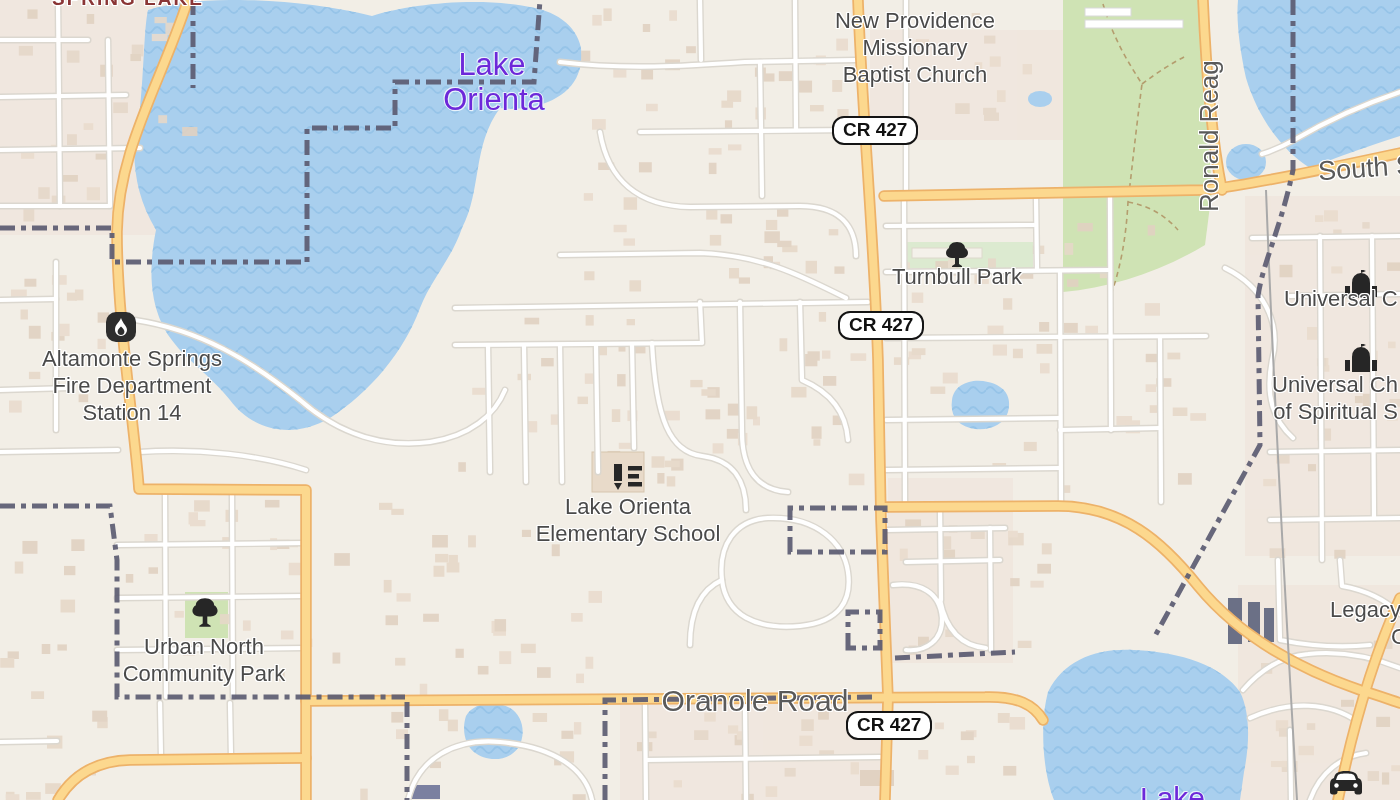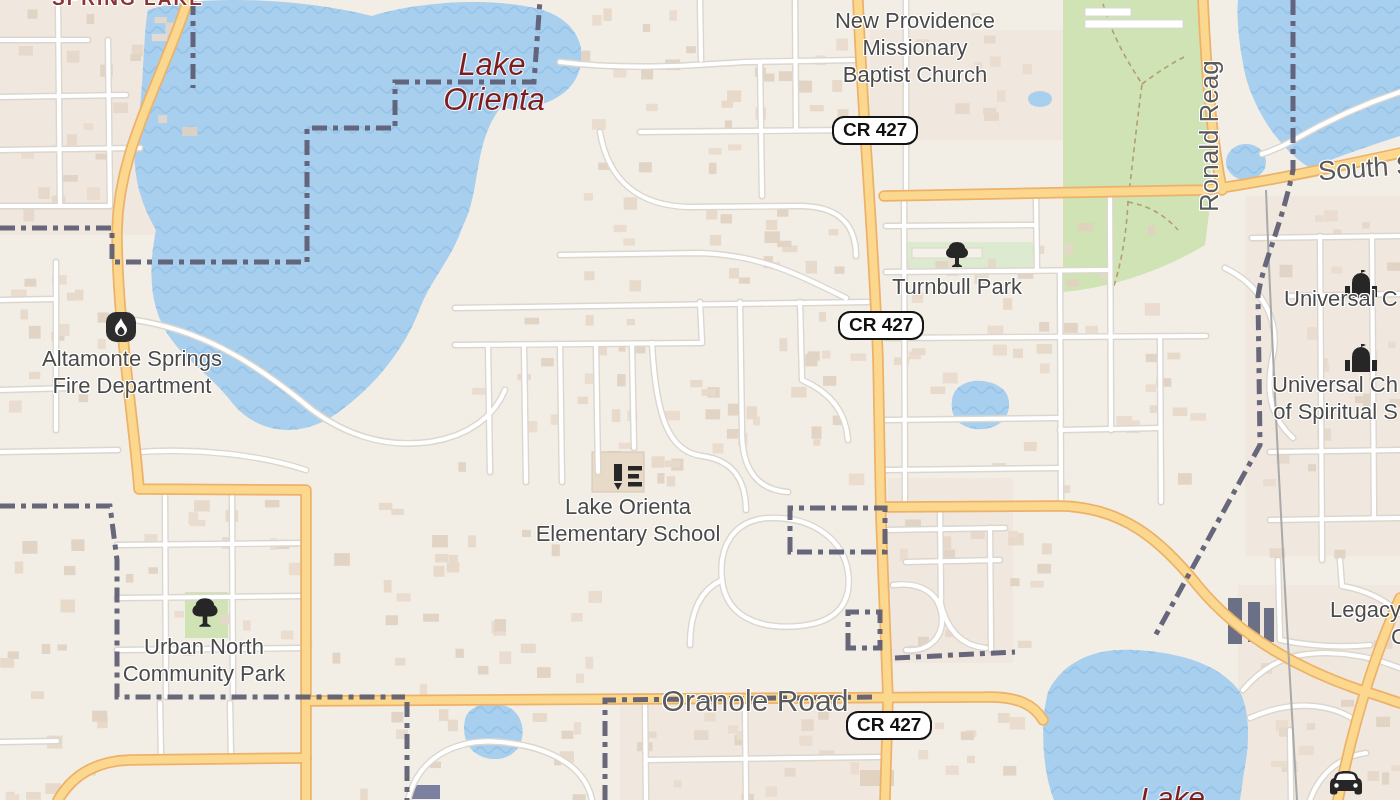--- a/index.html
+++ b/index.html
@@ -7,21 +7,21 @@
     position:relative;width:1400px;height:800px;overflow:hidden;
     background:#f2eee6;font-family:"Liberation Sans",sans-serif;
     -webkit-user-select:none;user-select:none;
   }
   .map svg.base{position:absolute;left:0;top:0;}
   .lbl{position:absolute;color:#4a4a4a;text-align:center;line-height:1.22;
     text-shadow:0 1px 0 #fff,0 -1px 0 #fff,1px 0 0 #fff,-1px 0 0 #fff,1px 1px 0 #fff,-1px -1px 0 #fff,1px -1px 0 #fff,-1px 1px 0 #fff;
     white-space:nowrap;}
   .poi{font-size:22px;transform:translateX(-50%);}
   .roadlbl{color:#5a5a5a;font-size:30px;}
-  .waterlbl{color:#7f1d1d;font-style:italic;font-size:31px;
+  .waterlbl{color:#6d28d9;font-size:31px;
     text-shadow:0 1px 0 #e8f3fc,0 -1px 0 #e8f3fc,1px 0 0 #e8f3fc,-1px 0 0 #e8f3fc,1px 1px 0 #e8f3fc,-1px -1px 0 #e8f3fc;}
   .hood{color:#8a3535;font-weight:bold;font-size:19px;letter-spacing:2px;}
   .shield{position:absolute;background:#fff;border:2.5px solid #141414;border-radius:12px;
     padding:1px 9px 2px;font-size:19px;font-weight:bold;color:#111;
     font-family:"Liberation Sans",sans-serif;}
   .icon{position:absolute;}
   .vert{transform-origin:0 0;transform:rotate(-90deg);}
 </style>
 </head>
 <body>
@@ -689,25 +689,26 @@
 <div class="lbl waterlbl" style="left:494px;top:81px;transform:translateX(-50%)">Orienta</div>
 
 <div class="lbl waterlbl" style="left:1140px;top:780px;font-size:30px">Lake</div>
 
 <div class="lbl poi" style="left:915px;top:8px">
   <div>New Providence</div>
   <div>Missionary</div>
   <div>Baptist Church</div>
 </div>
 
-<div class="lbl poi" style="left:957px;top:274px">Turnbull Park</div>
+<div class="lbl poi" style="left:957px;top:264px">Turnbull Park</div>
 
 <div class="lbl poi" style="left:132px;top:346px">
   <div>Altamonte Springs</div>
   <div>Fire Department</div>
+  <div>Station 14</div>
 </div>
 
 <div class="lbl poi" style="left:628px;top:494px">
   <div>Lake Orienta</div>
   <div>Elementary School</div>
 </div>
 
 <div class="lbl poi" style="left:204px;top:634px">
   <div>Urban North</div>
   <div>Community Park</div>

